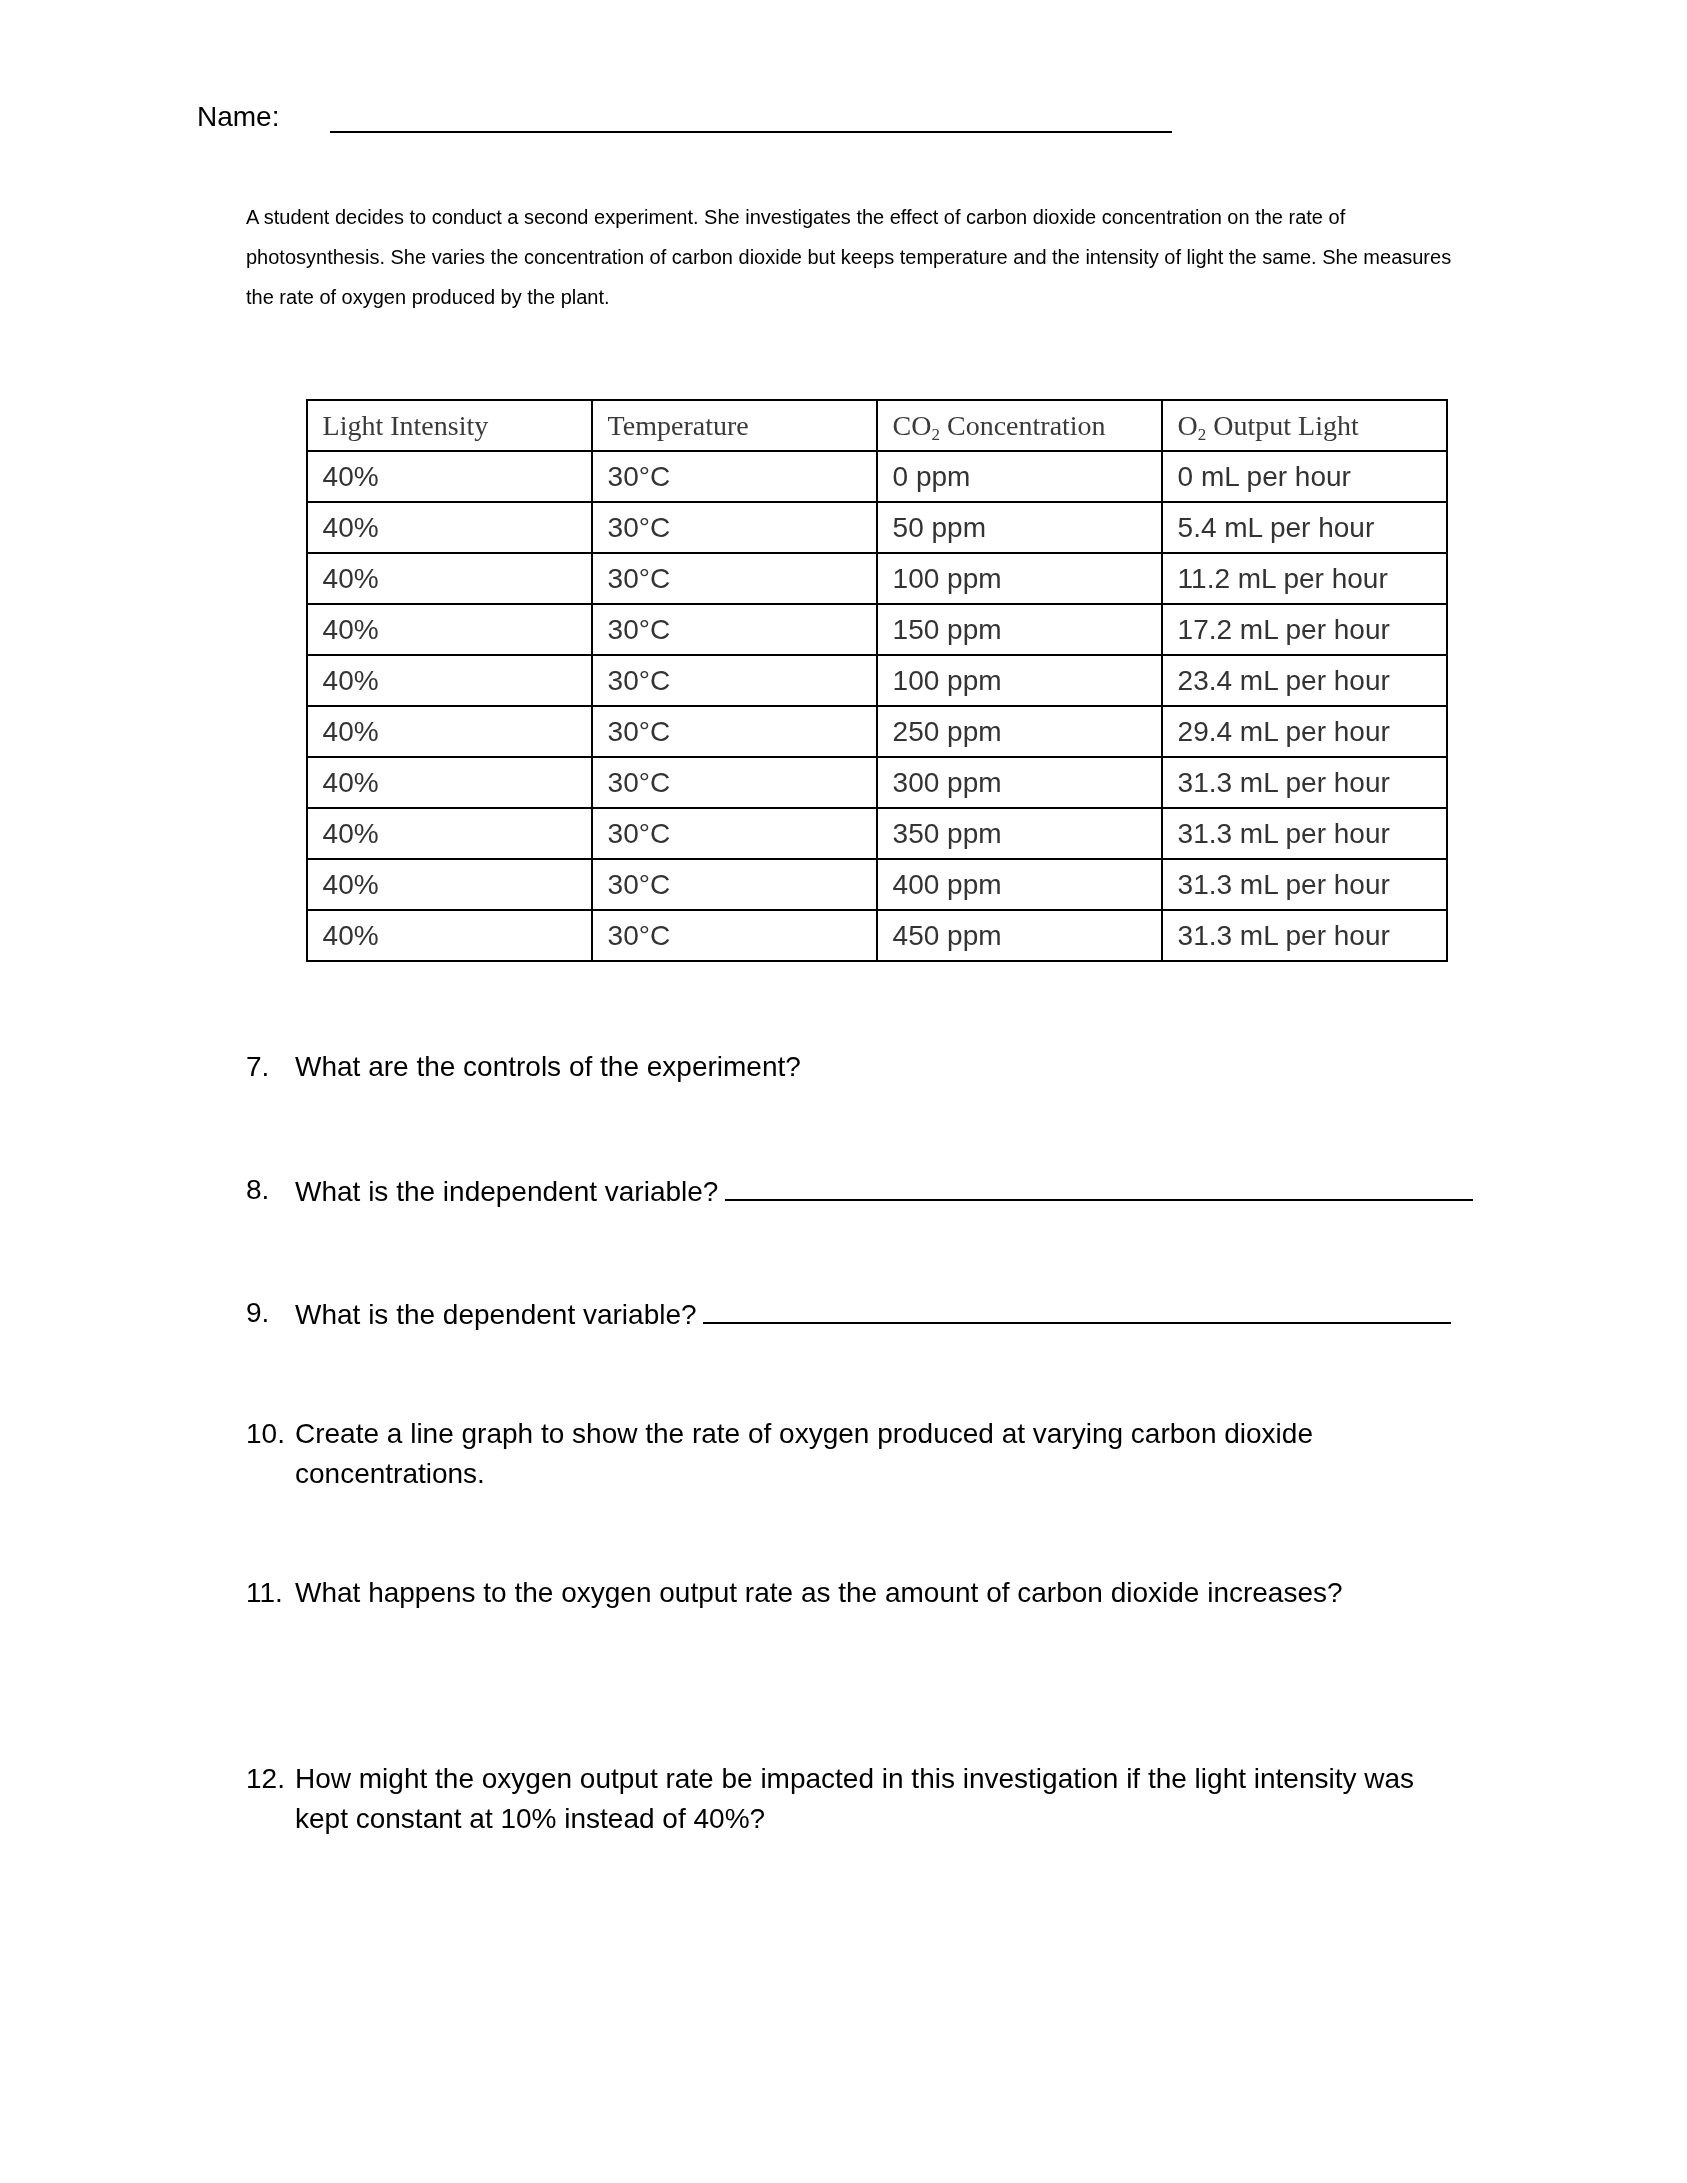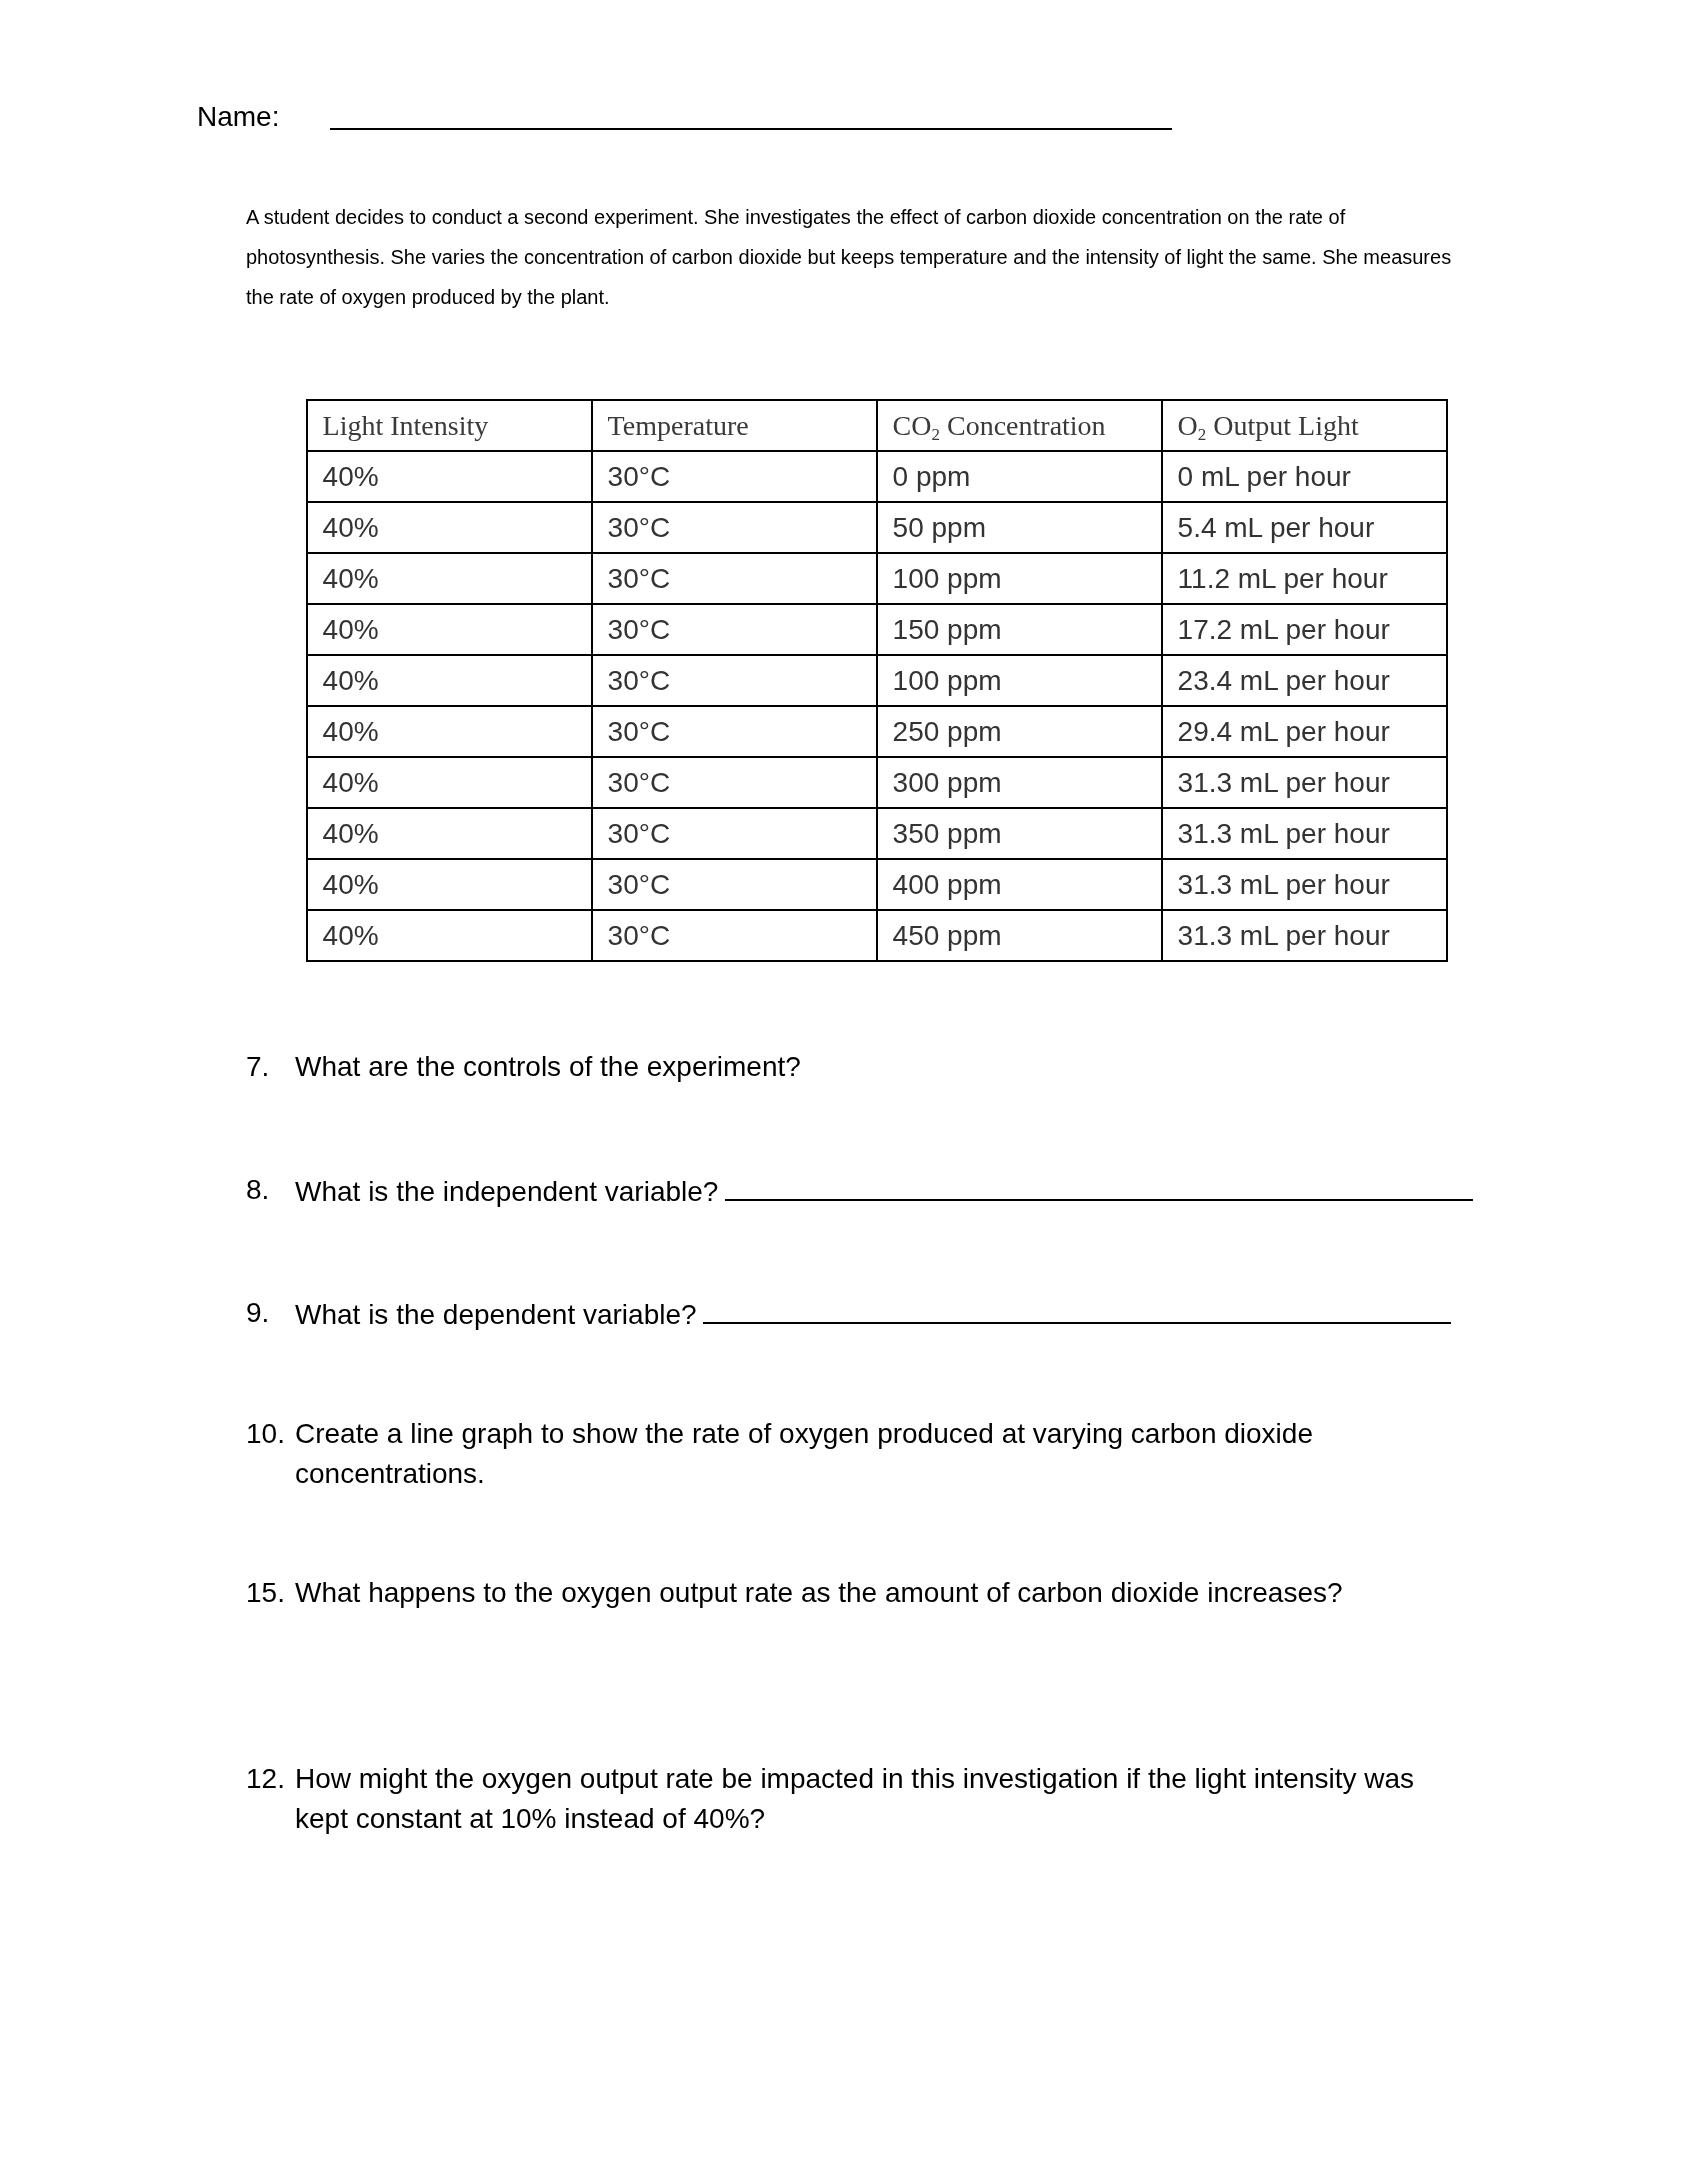--- a/index.html
+++ b/index.html
@@ -4,21 +4,21 @@
   <style>
     html, body { margin: 0; padding: 0; background: #ffffff; }
     body {
       width: 1687px; height: 2183px; position: relative; overflow: hidden;
       font-family: "Liberation Sans", "DejaVu Sans", sans-serif;
       color: #000000;
     }
     .name-line {
       position: absolute; left: 197px; top: 98px;
       font-size: 28px; line-height: 37px; white-space: nowrap;
-      display: flex; align-items: flex-start; gap: 44px;
+      display: flex; align-items: center; gap: 44px;
     }
     .name-line .blank {
       display: inline-block; width: 842px; border-bottom: 2.6px solid #000;
       margin-left: 6.6px; height: 30px;
     }
     .intro {
       position: absolute; left: 246px; top: 197px; width: 1217px;
       font-size: 20px; line-height: 40px;
     }
     .data-table {
@@ -149,21 +149,21 @@
   <span class="num">9.</span>
   <span class="text"><span>What is the dependent variable?</span><span class="answer-blank" style="width:748px"></span></span>
 </div>
 
 <div class="question" style="top:1414px; width:1085px">
   <span class="num">10.</span>
   <span class="text">Create a line graph to show the rate of oxygen produced at varying carbon dioxide concentrations.</span>
 </div>
 
 <div class="question" style="top:1573px">
-  <span class="num">15.</span>
+  <span class="num">11.</span>
   <span class="text">What happens to the oxygen output rate as the amount of carbon dioxide increases?</span>
 </div>
 
 <div class="question" style="top:1759px; width:1204px">
   <span class="num">12.</span>
   <span class="text">How might the oxygen output rate be impacted in this investigation if the light intensity was kept constant at 10% instead of 40%?</span>
 </div>
 
 
 </body></html>

